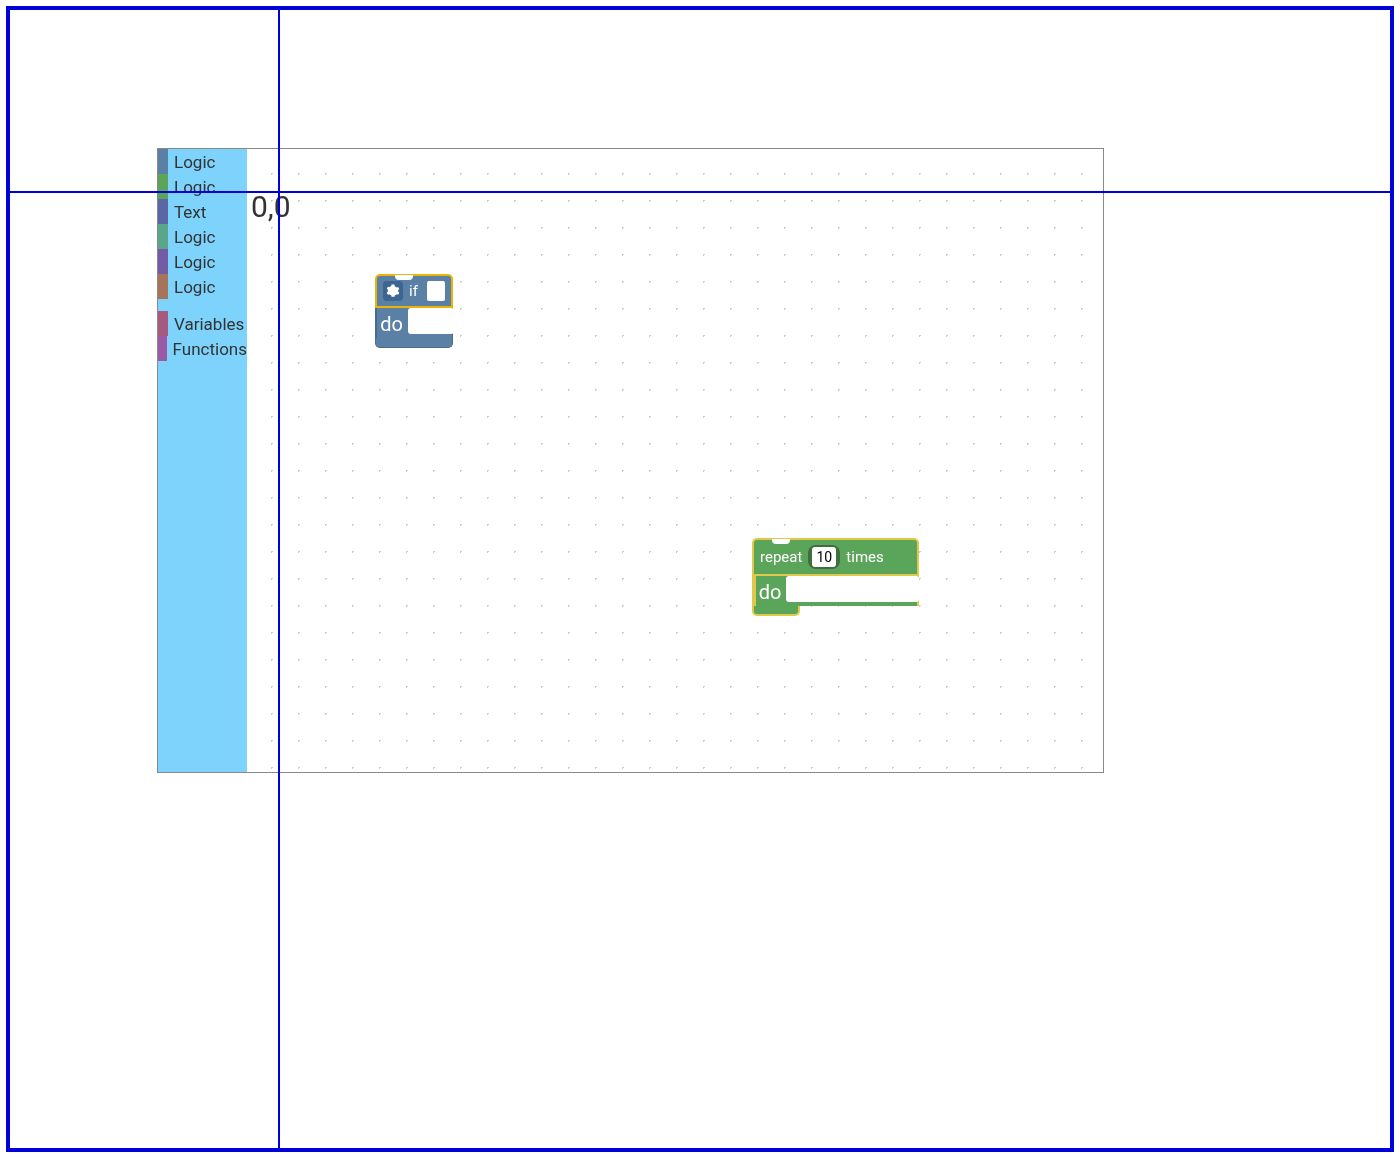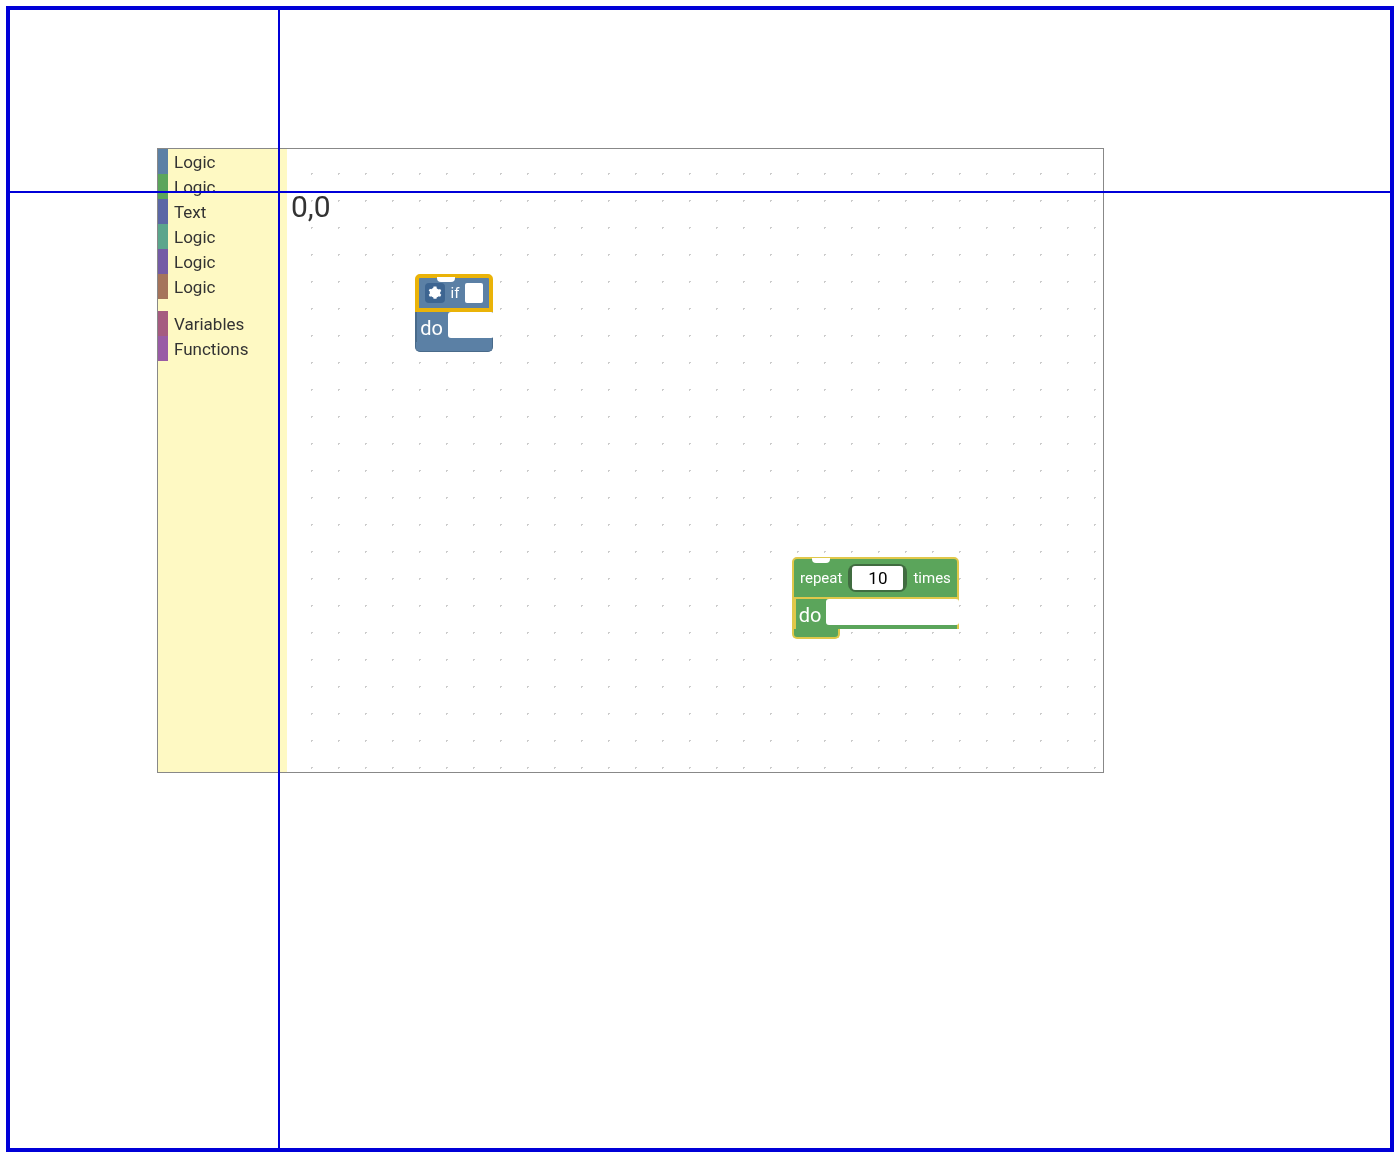--- a/index.html
+++ b/index.html
@@ -39,22 +39,22 @@
       position: absolute;
       left: 157px;
       top: 148px;
       width: 947px;
       height: 625px;
       border: 1px solid #888;
       display: flex;
       background: #fff;
     }
     .toolbox {
-      width: 129px;
-      background: #fef9c3;
+      width: 89px;
+      background: #7dd3fc;
       position: relative;
     }
     .category {
       display: flex;
       align-items: center;
       height: 25px;
       cursor: pointer;
     }
     .category-color {
       width: 10px;
@@ -99,21 +99,21 @@
       font-size: 15px;
       z-index: 3;
     }
     .block-if {
       left: 128px;
       top: 125px;
       width: 78px;
     }
     .block-repeat {
       left: 505px;
-      top: 408px;
+      top: 389px;
       width: 167px;
     }
     .block-top {
       border-radius: 5px 5px 0 0;
       display: flex;
       align-items: center;
       padding: 5px 6px;
       gap: 6px;
     }
     .block-do {
@@ -126,21 +126,21 @@
       align-items: flex-start;
       justify-content: center;
       padding-top: 4px;
       font-size: 20px;
     }
     .block-bottom {
       height: 10px;
       border-radius: 0 0 5px 5px;
     }
     
-    .logic-bg { background: #5b80a5; border: 4px solid #eab308; }
+    .logic-bg { background: #5b80a5; border: 2px solid #eab308; }
     .logic-spine { background: #5b80a5; border-left: 1px solid #496a8a; }
     .logic-do-wrap { background: #5b80a5; border: 1px solid #496a8a; border-top: none; border-bottom: none; }
     .logic-bottom { background: #5b80a5; border: 1px solid #496a8a; border-top: none; }
     
     .loop-bg { background: #5ba55b; border: 2px solid #e0c84a; }
     .loop-spine { background: #5ba55b; border-left: 2px solid #e0c84a; }
     .loop-do-wrap { background: #5ba55b; border: 2px solid #e0c84a; border-top: none; border-bottom: none; }
     .loop-bottom { background: #5ba55b; border: 2px solid #e0c84a; border-top: none; }
     
     .gear-icon {
@@ -164,23 +164,23 @@
     .num-field-wrap {
       background: #406c40;
       border-radius: 8px;
       padding: 2px 4px;
       display: flex;
       align-items: center;
     }
     .num-field {
       background: #fff;
       color: #000;
-      padding: 2px 16px;
+      padding: 2px 3px;
       border-radius: 3px;
-      font-size: 17px;
+      font-size: 14px;
       min-width: 24px;
       text-align: center;
     }
     
     .block-top { position: relative; }
     .notch-top {
       position: absolute;
       top: -1px;
       left: 18px;
       width: 18px;

